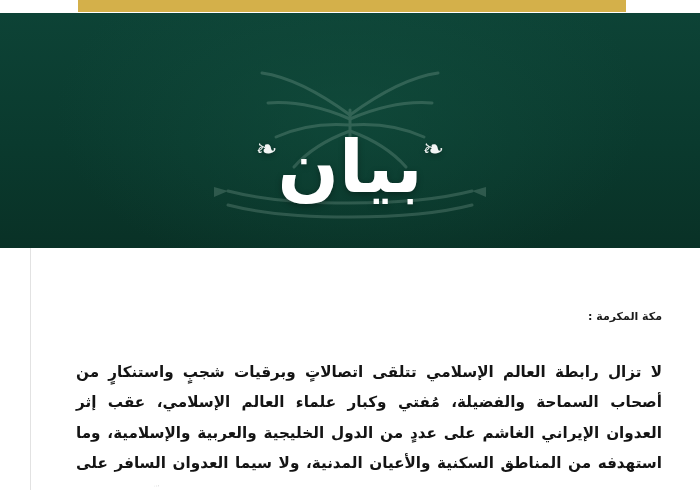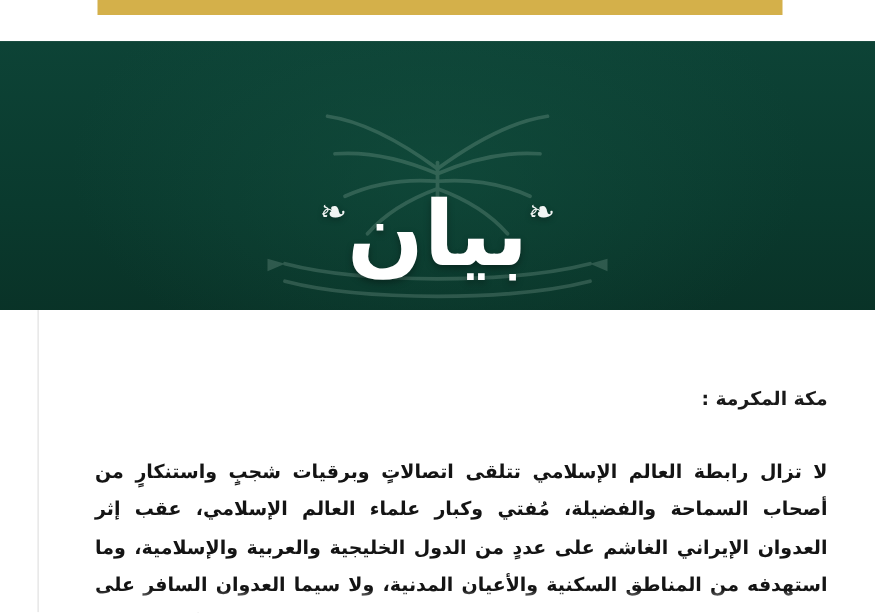--- a/index.html
+++ b/index.html
@@ -39,21 +39,20 @@
     position: absolute;
     top: 13px;
     left: 0;
     width: 700px;
     height: 235px;
     background: #0b3b30;
     background-image:
       radial-gradient(ellipse 420px 250px at 50% 42%, #14524180 0%, #0b3b3000 70%),
       linear-gradient(180deg, #0d4336 0%, #0a3a2e 55%, #093126 100%);
     overflow: hidden;
-    margin-top: 20px;
   }
   
   .emblem {
     position: absolute;
     top: 2px;
     left: 50%;
     transform: translateX(-50%);
     width: 360px;
     height: 232px;
     opacity: 0.18;
@@ -98,21 +97,21 @@
   .sheet-inner {
     position: absolute;
     top: 0;
     right: 38px;
     width: 586px;
     padding-top: 62px;
     box-sizing: border-box;
   }
   .place-line {
     color: #1a1a1a;
-    font-size: 15px;
+    font-size: 11px;
     font-weight: 700;
     text-align: right;
     direction: rtl;
     margin: 0 0 34px 0;
     letter-spacing: 0;
   }
   .body-text {
     color: #141414;
     font-size: 15.2px;
     line-height: 2.0;

